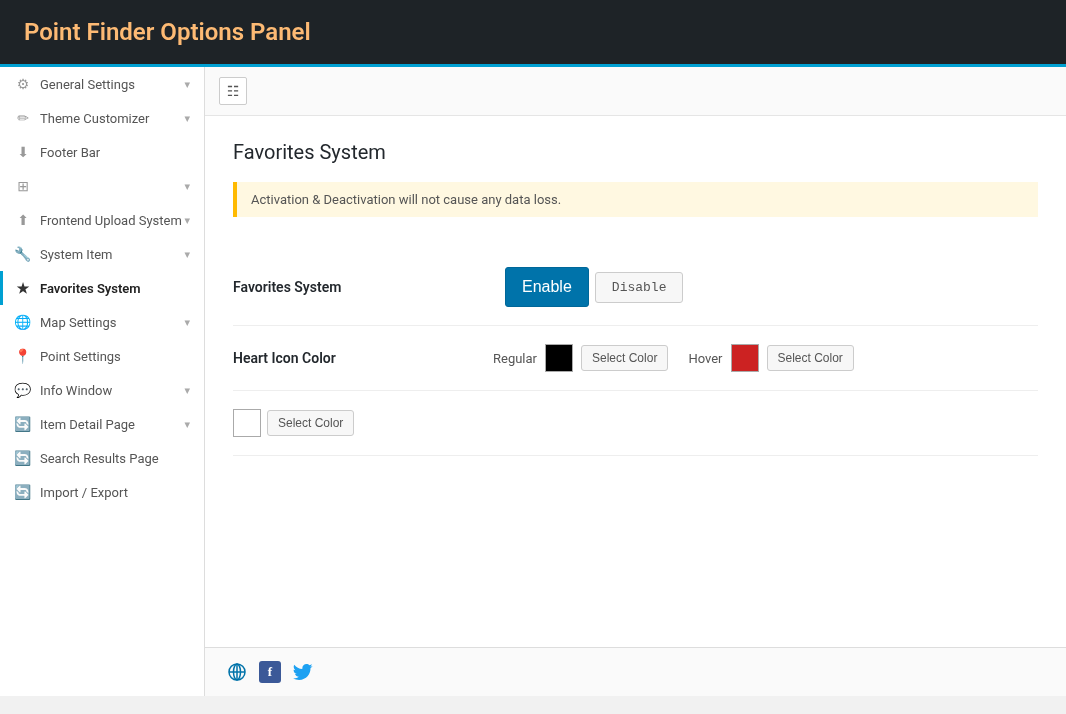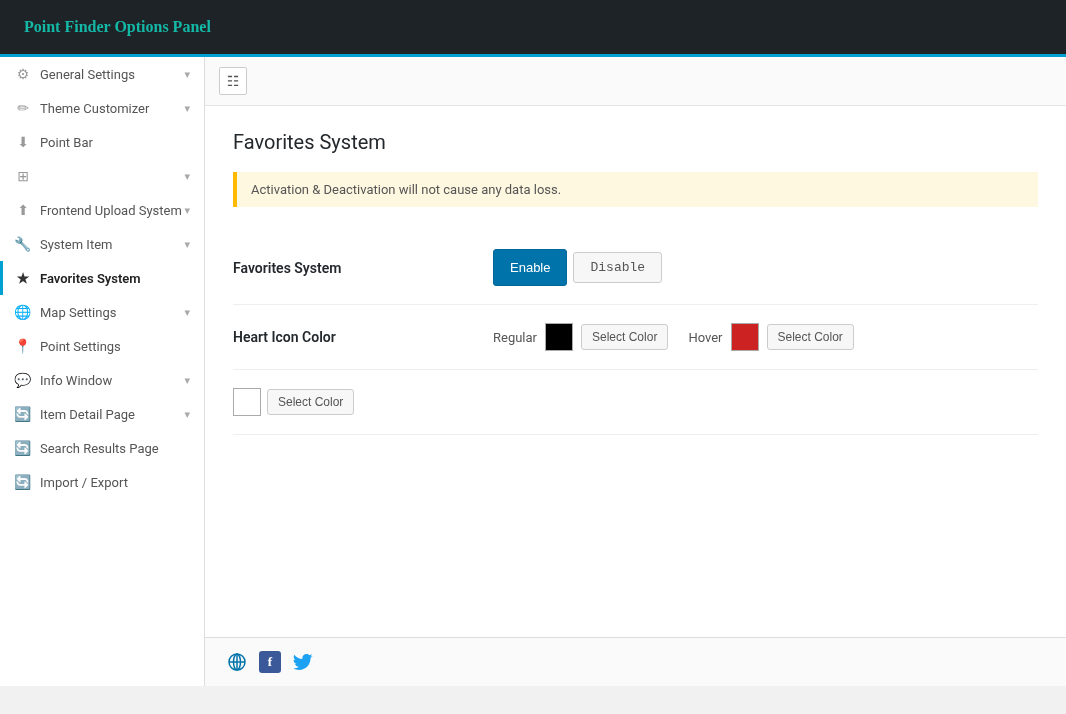--- a/index.html
+++ b/index.html
@@ -5,24 +5,23 @@
     * { box-sizing: border-box; margin: 0; padding: 0; }
     body { font-family: -apple-system, BlinkMacSystemFont, "Segoe UI", Roboto, sans-serif; font-size: 13px; background: #f1f1f1; color: #444; }
 
     
     .header {
       background: #1e2327;
       padding: 18px 24px;
       border-bottom: 3px solid #00a0d2;
     }
     .header-title {
-      color: #14b8a6;
-      font-size: 16px;
+      color: #fdba74;
+      font-size: 24px;
       font-weight: 600;
-      font-family: Liberation Serif, serif;
     }
 
     
     .layout {
       display: flex;
       min-height: calc(714px - 85px);
     }
 
     
     .sidebar {
@@ -99,21 +98,21 @@
       font-weight: 400;
       color: #23282d;
       margin-bottom: 18px;
     }
 
     
     .notice {
       border-left: 4px solid #ffba00;
       background: #fff8e1;
       padding: 10px 14px;
-      margin-bottom: 24px;
+      margin-bottom: 32px;
       color: #555;
       font-size: 13px;
     }
 
     
     .setting-row {
       display: flex;
       align-items: center;
       padding: 18px 0;
       border-bottom: 1px solid #eee;
@@ -133,22 +132,23 @@
     }
 
     
     .btn-enable {
       background: #0073aa;
       color: #fff;
       border: 1px solid #006799;
       padding: 10px 16px;
       border-radius: 3px;
       cursor: pointer;
-      font-size: 13px;
+      font-size: 16px;
       font-weight: 500;
+      margin-left: 12px;
     }
     .btn-disable {
       background: #f7f7f7;
       color: #555;
       border: 1px solid #ccc;
       padding: 7px 16px;
       border-radius: 3px;
       cursor: pointer;
       font-size: 13px;
       font-family: Liberation Mono, monospace;
@@ -227,21 +227,21 @@
         <span>General Settings</span>
         <span class="chevron">▾</span>
       </div>
       <div class="sidebar-item">
         <span class="sidebar-icon">✏</span>
         <span>Theme Customizer</span>
         <span class="chevron">▾</span>
       </div>
       <div class="sidebar-item">
         <span class="sidebar-icon">⬇</span>
-        <span>Point Bar</span>
+        <span>Footer Bar</span>
       </div>
       <div class="sidebar-item">
         <span class="sidebar-icon">⊞</span>
         <span class="chevron">▾</span>
       </div>
       <div class="sidebar-item">
         <span class="sidebar-icon">⬆</span>
         <span>Frontend Upload System</span>
         <span class="chevron">▾</span>
       </div>

